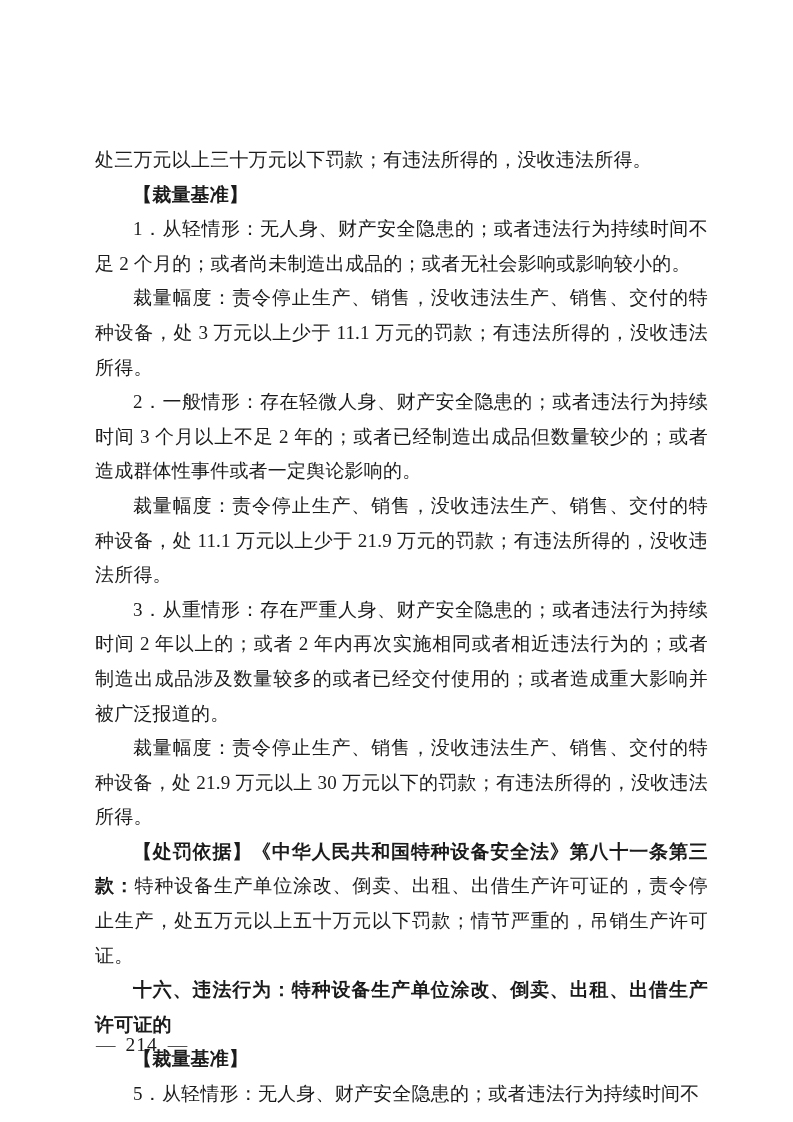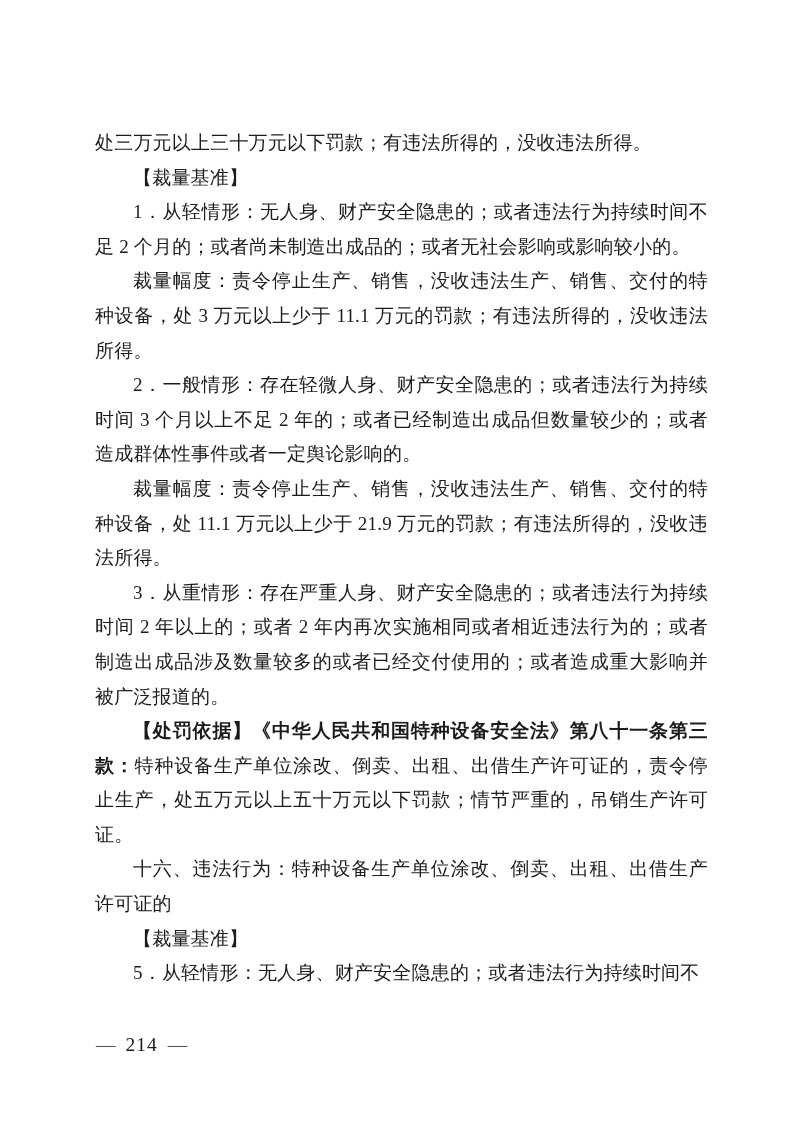--- a/index.html
+++ b/index.html
@@ -10,40 +10,40 @@
   .page {
     position: relative;
     width: 793px;
     height: 1122px;
     background: #ffffff;
     overflow: hidden;
   }
   .content {
     position: absolute;
     left: 95px;
-    top: 126px;
+    top: 143px;
     width: 613px;
   }
   .para {
     margin: 0;
     padding: 0;
     font-family: "Liberation Serif", "DejaVu Serif", serif;
     font-size: 19px;
     line-height: 34.6px;
     color: #1b1b1b;
     text-align: justify;
     text-indent: 2em;
     letter-spacing: 0.2px;
   }
   .para.no-indent {
     text-indent: 0;
   }
   .para.heading {
     font-family: "Liberation Sans", "DejaVu Sans", sans-serif;
-    font-weight: 400;
+    font-weight: 700;
   }
   .bold-run {
     font-family: "Liberation Sans", "DejaVu Sans", sans-serif;
     font-weight: 700;
   }
   .footer {
     position: absolute;
     left: 96px;
     top: 1034px;
     font-family: "Liberation Serif", "DejaVu Serif", serif;
@@ -66,20 +66,21 @@
 
 <div class="page">
   <div class="content">
     <p class="para no-indent">处三万元以上三十万元以下罚款；有违法所得的，没收违法所得。</p>
     <p class="para heading">【裁量基准】</p>
     <p class="para">1．从轻情形：无人身、财产安全隐患的；或者违法行为持续时间不足 2 个月的；或者尚未制造出成品的；或者无社会影响或影响较小的。</p>
     <p class="para">裁量幅度：责令停止生产、销售，没收违法生产、销售、交付的特种设备，处 3 万元以上少于 11.1 万元的罚款；有违法所得的，没收违法所得。</p>
     <p class="para">2．一般情形：存在轻微人身、财产安全隐患的；或者违法行为持续时间 3 个月以上不足 2 年的；或者已经制造出成品但数量较少的；或者造成群体性事件或者一定舆论影响的。</p>
     <p class="para">裁量幅度：责令停止生产、销售，没收违法生产、销售、交付的特种设备，处 11.1 万元以上少于 21.9 万元的罚款；有违法所得的，没收违法所得。</p>
     <p class="para">3．从重情形：存在严重人身、财产安全隐患的；或者违法行为持续时间 2 年以上的；或者 2 年内再次实施相同或者相近违法行为的；或者制造出成品涉及数量较多的或者已经交付使用的；或者造成重大影响并被广泛报道的。</p>
+    <p class="para">裁量幅度：责令停止生产、销售，没收违法生产、销售、交付的特种设备，处 21.9 万元以上 30 万元以下的罚款；有违法所得的，没收违法所得。</p>
     <p class="para"><span class="bold-run">【处罚依据】《中华人民共和国特种设备安全法》第八十一条第三款：</span><span>特种设备生产单位涂改、倒卖、出租、出借生产许可证的，责令停止生产，处五万元以上五十万元以下罚款；情节严重的，吊销生产许可证。</span></p>
     <p class="para heading">十六、违法行为：特种设备生产单位涂改、倒卖、出租、出借生产许可证的</p>
     <p class="para heading">【裁量基准】</p>
     <p class="para">5．从轻情形：无人身、财产安全隐患的；或者违法行为持续时间不</p>
   </div>
 
   <div class="footer">
     <span class="dash">—</span>
     <span class="page-num">214</span>
     <span class="dash">—</span>

